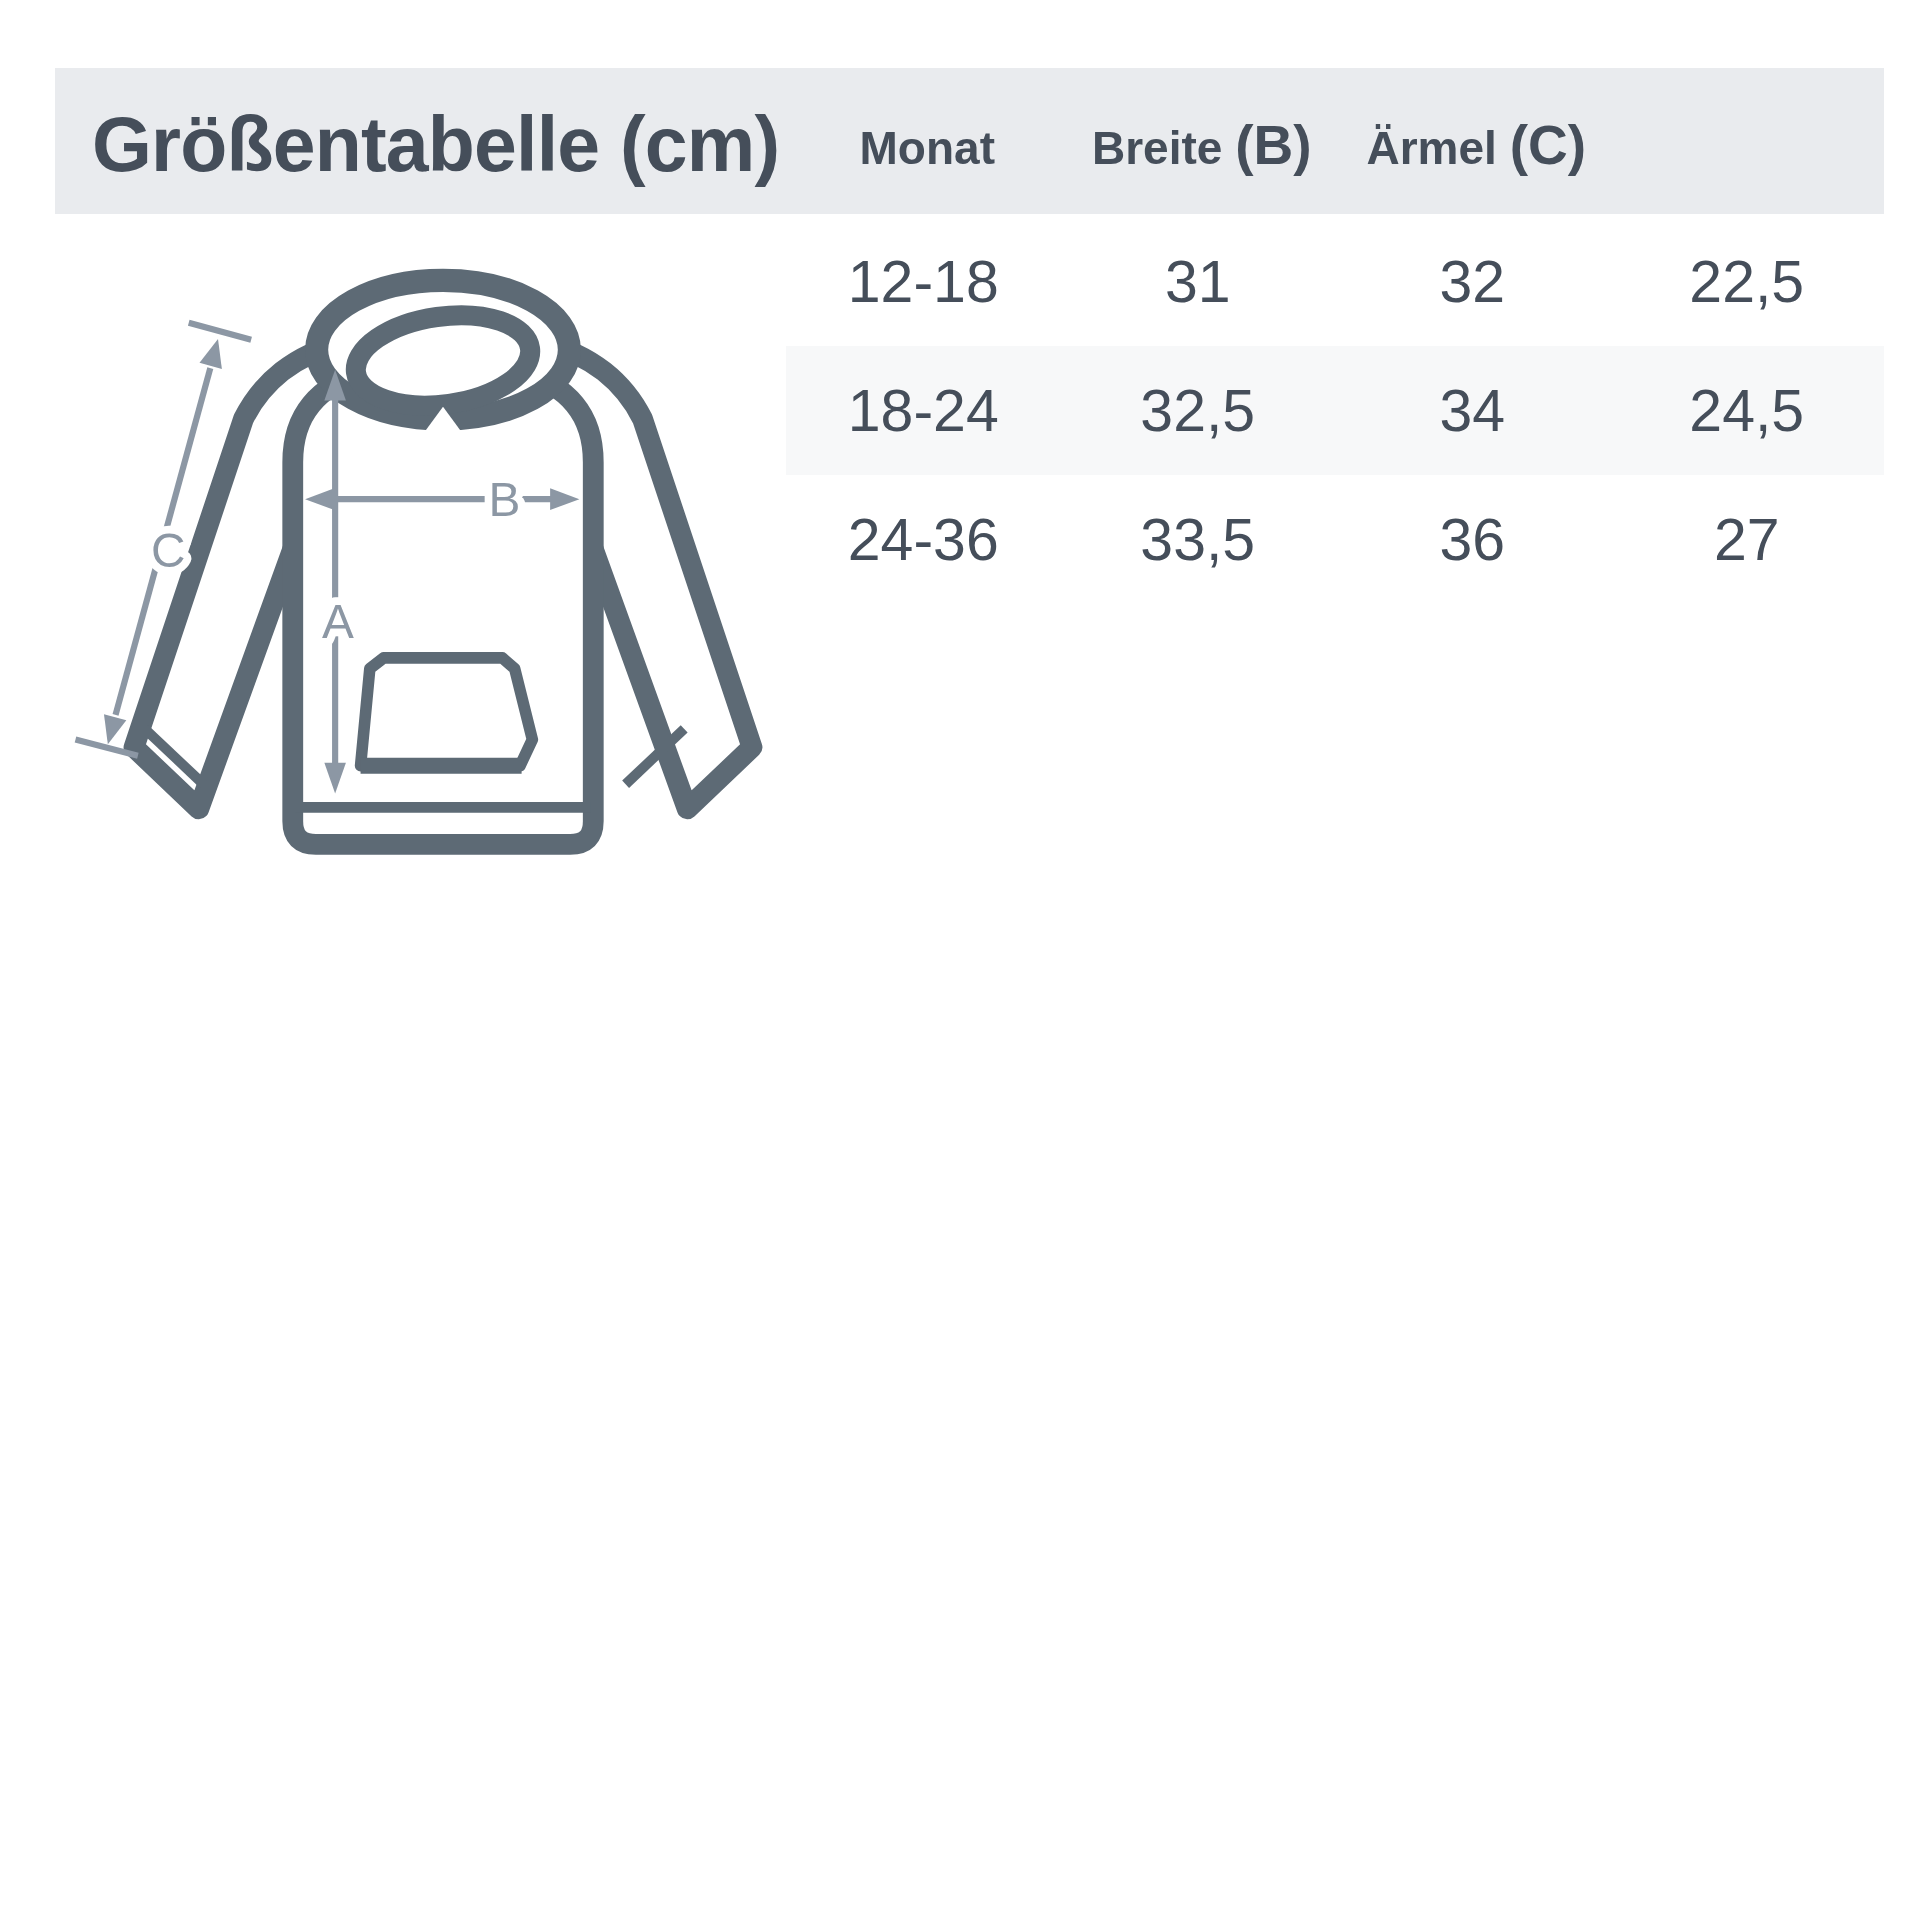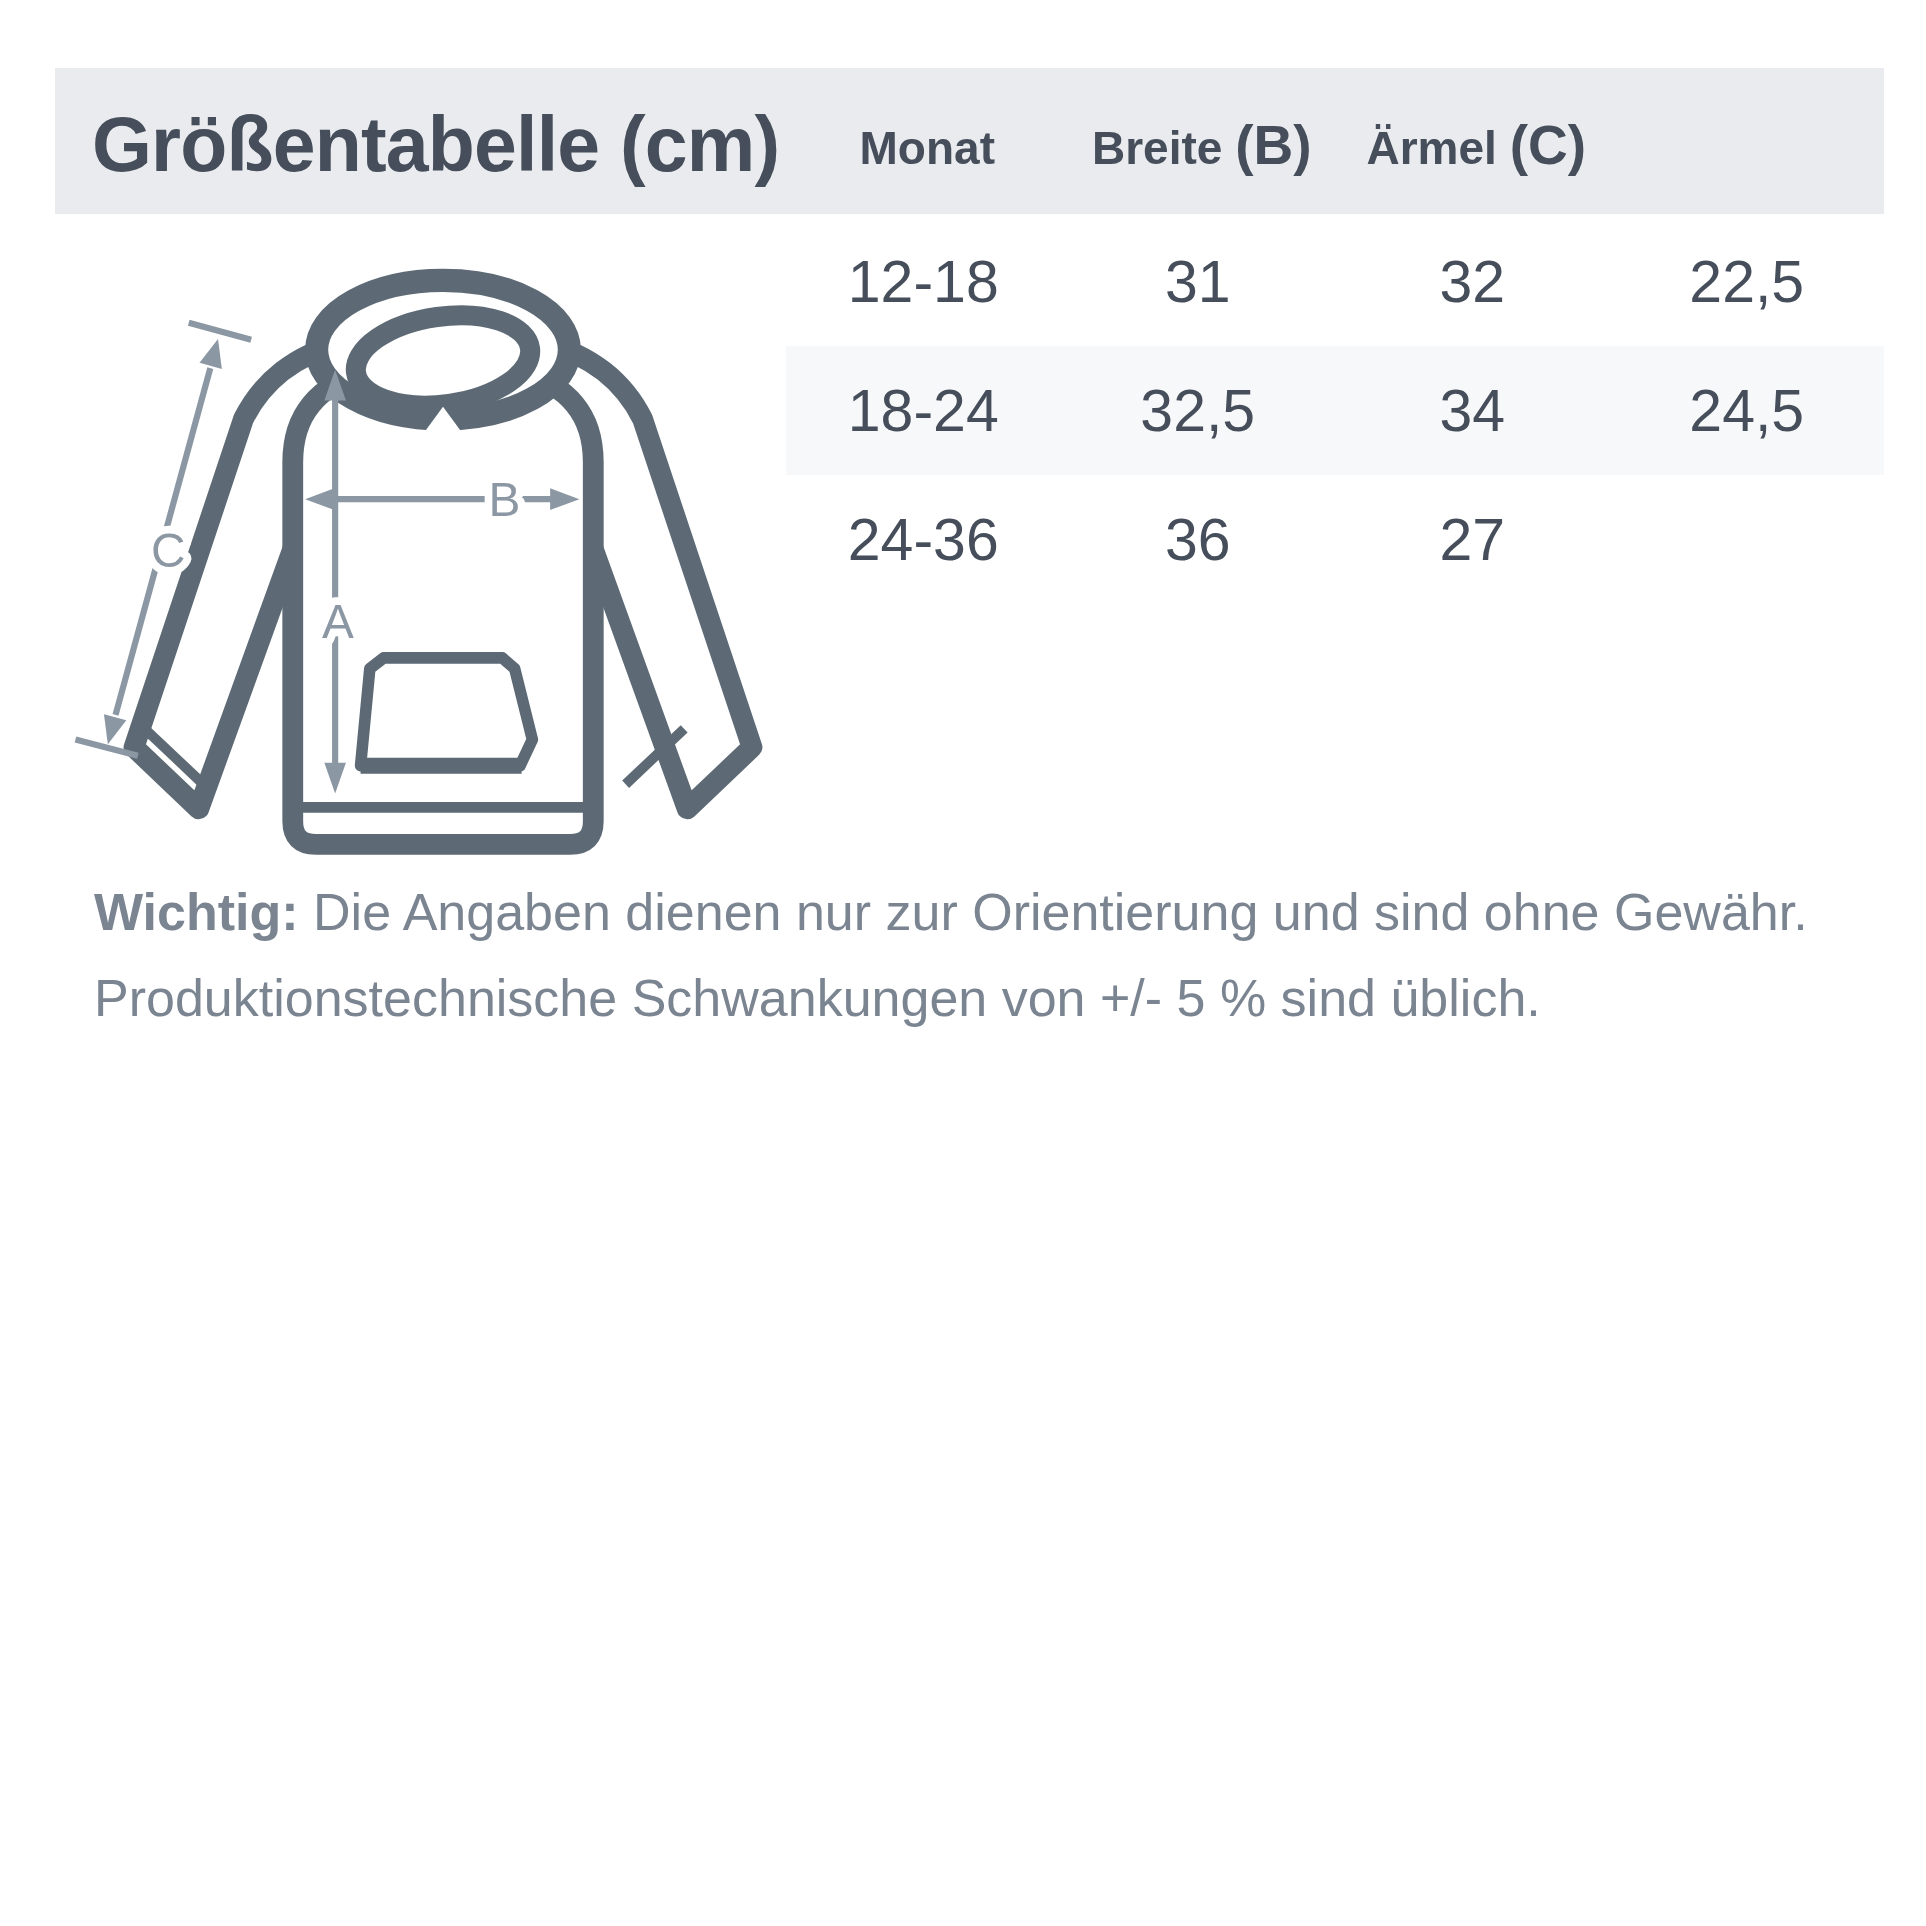--- a/index.html
+++ b/index.html
@@ -97,20 +97,21 @@
       <div class="size-cell">22,5</div>
     </div>
     <div class="size-row alt">
       <div class="size-cell">18-24</div>
       <div class="size-cell">32,5</div>
       <div class="size-cell">34</div>
       <div class="size-cell">24,5</div>
     </div>
     <div class="size-row">
       <div class="size-cell">24-36</div>
+      <div class="size-cell">33,5</div>
       <div class="size-cell">36</div>
       <div class="size-cell">27</div>
     </div>
   </div>
 
   <div class="figure">
     <svg viewBox="0 0 920 780" xmlns="http://www.w3.org/2000/svg">
 
       <g stroke="#5d6a75" stroke-width="27" stroke-linejoin="round" fill="#ffffff">
         <path d="M 365,98 C 305,112 262,148 238,196 L 96,622 L 180,702 L 320,315 Z"></path>
@@ -148,19 +149,15 @@
         <line x1="167" y1="71" x2="248" y2="93" stroke-width="8"></line>
         <line x1="20" y1="612" x2="101" y2="633" stroke-width="8"></line>
       </g>
 
       <text class="dim-label" x="340" y="480">A</text>
       <text class="dim-label" x="556" y="322">B</text>
       <text class="dim-label" x="118" y="388">C</text>
     </svg>
   </div>
 
-  <div class="note">
-    <div><b>Wichtig:</b> <span>Die Angaben dienen nur zur Orientierung und sind ohne Gewähr.</span></div>
-    <div>Produktionstechnische Schwankungen von +/- 5 % sind üblich.</div>
-  </div>
 
 </div>
 
 
 </body></html>

